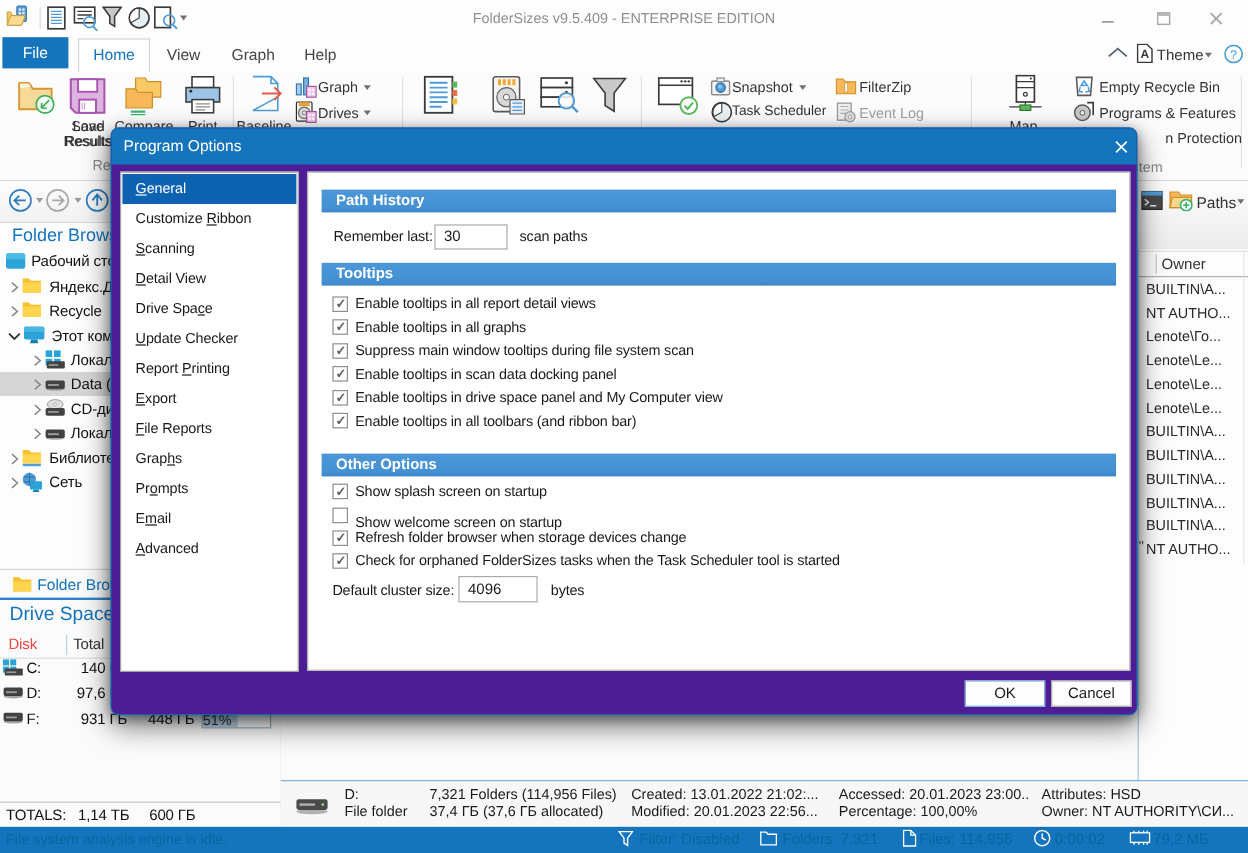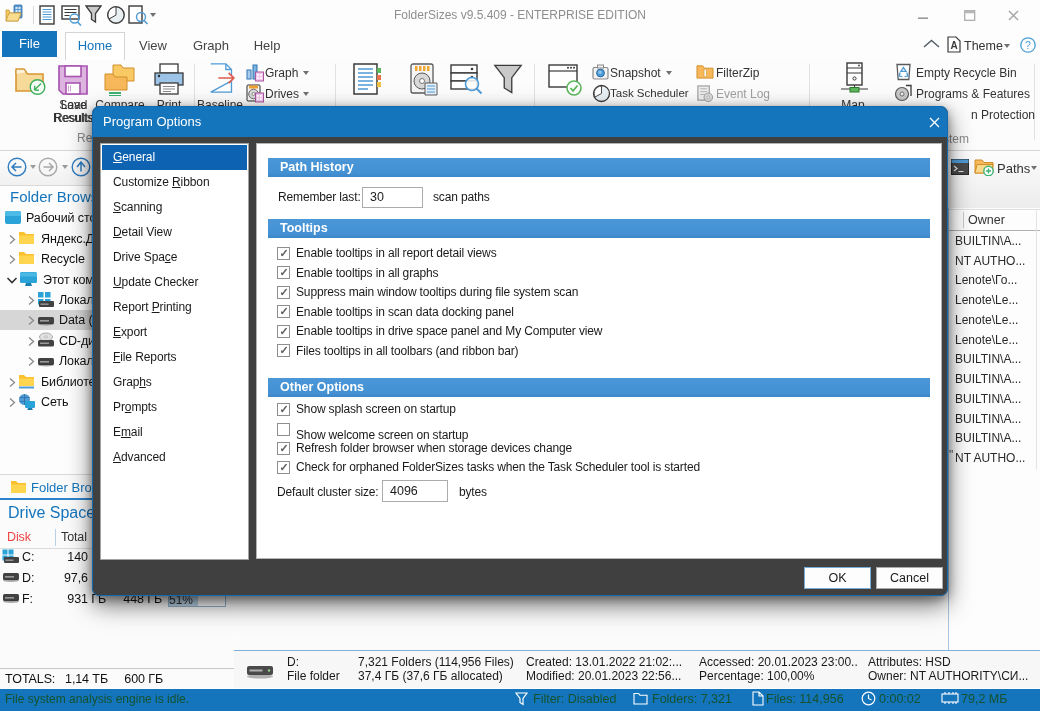--- a/index.html
+++ b/index.html
@@ -9,21 +9,21 @@
 .tx { position:absolute; white-space:nowrap; }
 .vsep { position:absolute; width:1px; background:#e2e2e2; }
 .caret { position:absolute; width:0; height:0; border-left:3px solid transparent; border-right:3px solid transparent; border-top:4px solid #707070; }
 .rlabel { position:absolute; text-align:center; font-size:12px; color:#333; line-height:13px; }
 .grplabel { position:absolute; font-size:11px; color:#8a8a8a; text-align:center; }
 .smalltxt { position:absolute; font-size:12px; color:#333; white-space:nowrap; }
 .tlbl { position:absolute; font-size:12.5px; color:#111; white-space:nowrap; letter-spacing:-0.1px; }
 .dsrow { position:absolute; font-size:12.5px; color:#111; white-space:nowrap; letter-spacing:-0.1px; }
 .orow { position:absolute; font-size:12px; color:#2a2a2a; white-space:nowrap; }
 .inf { position:absolute; font-size:12px; color:#1a1a1a; white-space:nowrap; }
-.st { position:absolute; font-size:12.5px; color:#14532d; white-space:nowrap; }
+.st { position:absolute; font-size:12.5px; color:#0369a1; white-space:nowrap; }
 .litem { position:absolute; left:1px; width:145px; height:25px; line-height:25px; padding-left:11px; font-size:12px; color:#1a1a1a; letter-spacing:-0.1px; }
 .litem.sel { background:#0d62b2; color:#fff; }
 .band { position:absolute; left:11px; width:662px; height:19px; background:linear-gradient(#4b97d8 0%,#4390d2 80%,#3c86c8 100%); color:#fff; font-weight:bold; font-size:12.5px; line-height:19px; padding-left:12px; }
 .cb { position:absolute; width:13px; height:13px; background:#fff; border:1px solid #8e8e8e; }
 .cb:after { content:"✓"; position:absolute; left:1.5px; top:-1.5px; font-size:11px; font-weight:bold; color:#606060; }
 .cb.un:after { content:""; }
 .cblbl { position:absolute; font-size:12px; color:#1a1a1a; white-space:nowrap; letter-spacing:-0.15px; }
 .input { position:absolute; background:#fff; border:1px solid #ababab; font-size:12.5px; color:#1a1a1a; padding-left:7px; }
 .btn { position:absolute; width:67px; height:22px; background:#fdfdfd; border:1px solid #ababab; text-align:center; line-height:20px; font-size:12.5px; color:#1a1a1a; }
 u { text-decoration:underline; }
@@ -545,21 +545,21 @@
       <path d="M7.5,3.5 L7.5,7.5 L10.5,9" fill="none" stroke="#fff" stroke-width="1.2"></path>
     </svg>
 <div class="st" style="left:879px;top:692px;">0:00:02</div>
 <svg class="abs" style="left:941px;top:692px;" width="18" height="13" viewBox="0 0 18 13">
       <rect x="1" y="2" width="16" height="8" fill="none" stroke="#fff" stroke-width="1.1"></rect>
       <path d="M4,10 v2 M8,10 v2 M12,10 v2 M15,10 v2 M4,0 v2 M8,0 v2 M12,0 v2 M15,0 v2" stroke="#fff" stroke-width="1.1"></path>
     </svg>
 <div class="st" style="left:961px;top:692px;">79,2 МБ</div>
 </div>
 
-<div class="abs" id="dialog" style="left:92px;top:106px;width:856px;height:490px;background:#404040;border:1px solid #0f6ab2;border-radius:7px;box-shadow:0 9px 24px rgba(0,0,0,.55),0 3px 10px rgba(0,0,0,.35);z-index:10;">
+<div class="abs" id="dialog" style="left:92px;top:106px;width:856px;height:490px;background:#4c1d95;border:1px solid #0f6ab2;border-radius:7px;box-shadow:0 9px 24px rgba(0,0,0,.55),0 3px 10px rgba(0,0,0,.35);z-index:10;">
   <div class="abs" style="left:0;top:0;width:854px;height:30px;background:#1474bc;border-radius:6px 6px 0 0;"></div>
   <div class="tx" style="left:10px;top:7px;color:#fff;font-size:13px;">Program Options</div>
   <svg class="abs" style="left:836px;top:10px;" width="11" height="11">
       <path d="M1,1 L10,10 M10,1 L1,10" stroke="#fff" stroke-width="1.3"></path>
     </svg>
   <div class="abs" style="left:7px;top:36px;width:149px;height:417px;background:#fff;border:1px solid #a3a3a3;">
     <div class="litem sel" style="top:1px;"><u>G</u>eneral</div>
     <div class="litem" style="top:26px;">Customize <u>R</u>ibbon</div>
     <div class="litem" style="top:51px;"><u>S</u>canning</div>
     <div class="litem" style="top:76px;"><u>D</u>etail View</div>
@@ -583,21 +583,21 @@
       <div class="cblbl" style="left:39px;top:102px;">Enable tooltips in all report detail views</div>
     <div class="cb" style="left:20px;top:122px;"></div>
       <div class="cblbl" style="left:39px;top:122px;">Enable tooltips in all graphs</div>
     <div class="cb" style="left:20px;top:142px;"></div>
       <div class="cblbl" style="left:39px;top:141px;">Suppress main window tooltips during file system scan</div>
     <div class="cb" style="left:20px;top:161px;"></div>
       <div class="cblbl" style="left:39px;top:161px;">Enable tooltips in scan data docking panel</div>
     <div class="cb" style="left:20px;top:181px;"></div>
       <div class="cblbl" style="left:39px;top:180px;">Enable tooltips in drive space panel and My Computer view</div>
     <div class="cb" style="left:20px;top:200px;"></div>
-      <div class="cblbl" style="left:39px;top:200px;">Files tooltips in all toolbars (and ribbon bar)</div>
+      <div class="cblbl" style="left:39px;top:200px;">Enable tooltips in all toolbars (and ribbon bar)</div>
     <div class="band" style="top:234px;">Other Options</div>
     <div class="cb" style="left:20px;top:259px;"></div>
       <div class="cblbl" style="left:39px;top:258px;">Show splash screen on startup</div>
     <div class="cb un" style="left:20px;top:279px;"></div>
       <div class="cblbl" style="left:39px;top:284px;">Show welcome screen on startup</div>
     <div class="cb" style="left:20px;top:298px;"></div>
       <div class="cblbl" style="left:39px;top:297px;">Refresh folder browser when storage devices change</div>
     <div class="cb" style="left:20px;top:317px;"></div>
       <div class="cblbl" style="left:39px;top:316px;">Check for orphaned FolderSizes tasks when the Task Scheduler tool is started</div>
     <div class="cblbl" style="left:20px;top:341px;">Default cluster size:</div>

